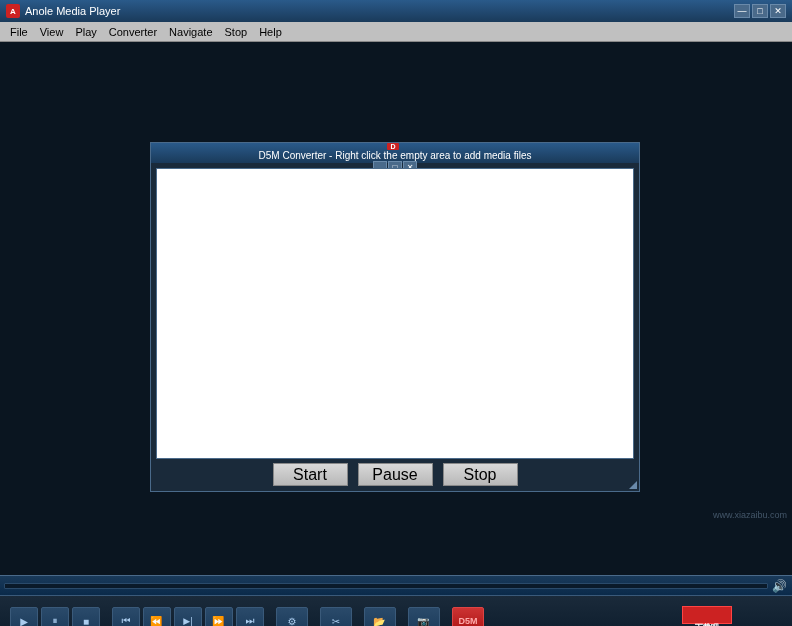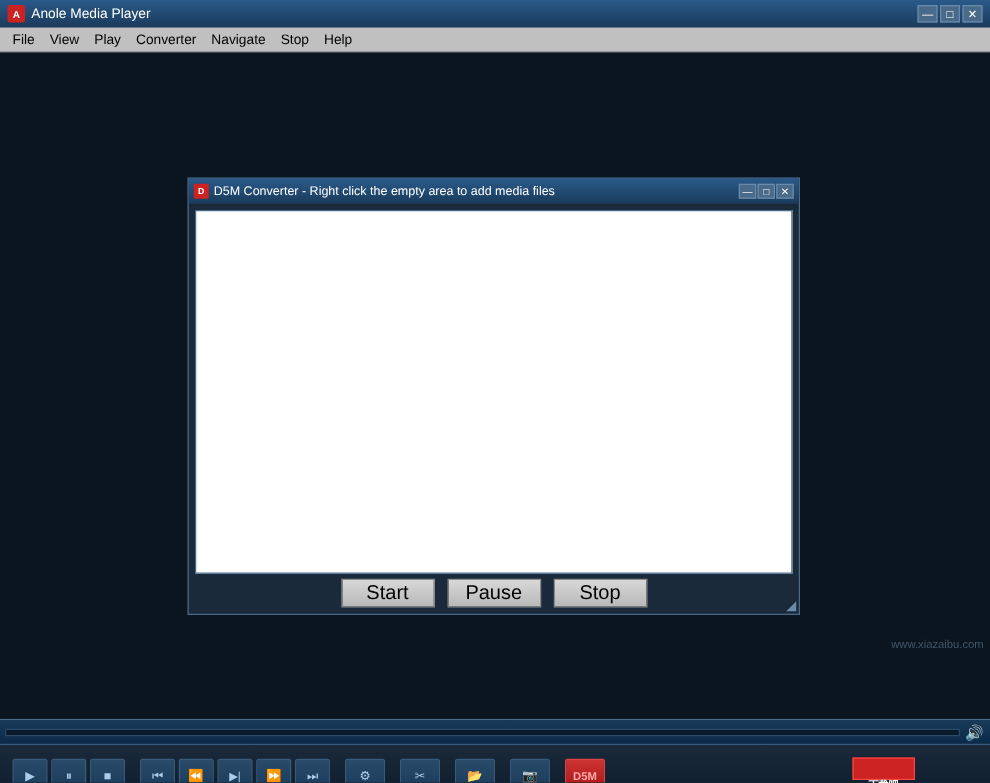--- a/index.html
+++ b/index.html
@@ -96,20 +96,21 @@
     }
 
     #dsm-title-bar {
       background: linear-gradient(to bottom, #2a5a8a, #1a3a5a);
       height: 20px;
       display: flex;
       align-items: center;
       padding: 0 4px;
       color: white;
       font-size: 10px;
+      flex-direction: column;
     }
     #dsm-title-bar .dsm-icon {
       width: 12px;
       height: 12px;
       background: #cc2222;
       margin-right: 4px;
       border-radius: 1px;
       display: flex;
       align-items: center;
       justify-content: center;

